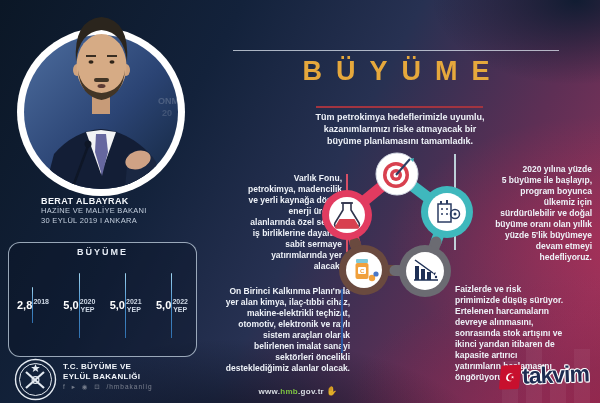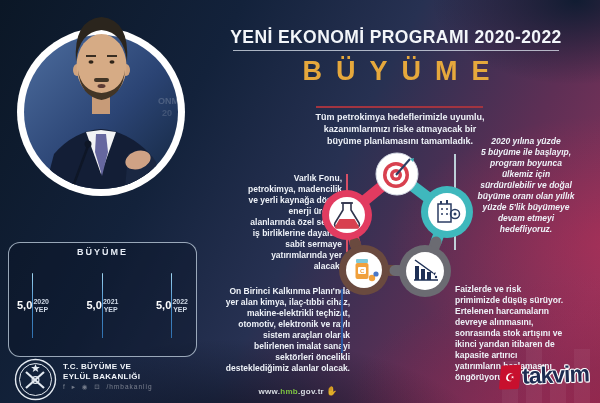--- a/index.html
+++ b/index.html
@@ -27,21 +27,21 @@
   .portrait{left:16px;top:4px;}
   .caption{left:41px;top:196px;line-height:10px;}
   .caption .name{font-size:9px;font-weight:700;letter-spacing:.4px;color:#f4f7fb;}
   .caption .role,.caption .date{font-size:7.5px;font-weight:400;color:#c3cedd;letter-spacing:.3px;}
   
   .block{font-size:8.5px;line-height:11px;font-weight:600;white-space:pre-line;color:#eef2f8;}
   .block-left1{left:200px;top:173px;width:142px;text-align:right;}
   .vline-left1{left:346px;top:174px;width:2px;height:78px;background:#d84f66;}
   .block-left2{left:207px;top:286px;width:143px;text-align:right;}
   .vline-left2{left:341px;top:289px;width:2px;height:64px;background:#2a55a0;}
-  .block-right1{left:460px;top:136px;width:132px;text-align:center;font-style:italic;}
+  .block-right1{left:460px;top:164px;width:132px;text-align:right;}
   .vline-right1{left:454px;top:154px;width:2px;height:96px;background:rgba(208,236,240,.85);}
   .block-right2{left:455px;top:284px;width:140px;text-align:left;}
   
   .chart-panel{left:8px;top:242px;width:189px;height:115px;border:1px solid rgba(200,215,230,.75);
     border-radius:12px;background:rgba(8,18,35,.35);box-sizing:border-box;}
   .chart-title{position:absolute;left:0;right:0;top:4px;text-align:center;
     font-size:9px;font-weight:700;letter-spacing:2px;color:#e6ecf5;}
   .bars{position:absolute;left:8px;right:8px;top:16px;bottom:5px;display:flex;justify-content:space-between;}
   .bar-group{display:flex;justify-content:flex-end;align-items:center;width:32px;}
   .bar-value{font-size:11px;font-weight:700;color:#fff;margin-bottom:1px;}
@@ -72,21 +72,20 @@
 
 <div class="page">
 
   <div class="abs skyline">
     <div style="height:42px"></div>
       <div style="height:66px"></div>
       <div style="height:30px"></div>
       <div style="height:54px"></div>
   </div>
 
-  <div class="abs program-title">YENİ EKONOMİ PROGRAMI 2020-2022</div>
   <div class="abs title-underline"></div>
   <div class="abs topic-title">BÜYÜME</div>
   <div class="abs red-rule"></div>
   <div class="abs intro">Tüm petrokimya hedeflerimizle uyumlu,
 kazanımlarımızı riske atmayacak bir
 büyüme planlamasını tamamladık.</div>
 
   <svg class="abs portrait" width="171" height="196" viewBox="0 0 171 196">
     <defs>
       <clipPath id="pc">
@@ -124,20 +123,25 @@
       <path d="M62,66 Q64,92 85.5,96 Q107,92 109,66 Q106,87 85.5,89 Q65,87 62,66 Z" fill="#423526"></path>
       <rect x="78" y="74" width="15" height="4" rx="2" fill="#423526"></rect>
       <ellipse cx="85.5" cy="82" rx="4" ry="2" fill="#5c3a33"></ellipse>
       <line x1="70" y1="52" x2="80" y2="52" stroke="#3a2e22" stroke-width="2"></line>
       <line x1="91" y1="52" x2="101" y2="52" stroke="#3a2e22" stroke-width="2"></line>
       <ellipse cx="75" cy="58" rx="2.5" ry="1.8" fill="#2e2318"></ellipse>
       <ellipse cx="96" cy="58" rx="2.5" ry="1.8" fill="#2e2318"></ellipse>
     </g>
   </svg>
 
+  <div class="abs caption">
+    <div class="name">BERAT ALBAYRAK</div>
+    <div class="role">HAZİNE VE MALİYE BAKANI</div>
+    <div class="date">30 EYLÜL 2019 I ANKARA</div>
+  </div>
 
   <div class="abs block block-left1">Varlık Fonu,
 petrokimya, madencilik
 ve yerli kaynağa dönük
 enerji üretimi
 alanlarında özel sektör
 iş birliklerine dayanan
 sabit sermaye
 yatırımlarında yer
 alacak.</div>
@@ -237,20 +241,25 @@
       <polyline points="97,114 115,127" stroke="#1d2f55" stroke-width="1.5" fill="none"></polyline>
       <path d="M115,127 l3,-0.5 -1.5,3 z" fill="#1d2f55"></path>
       <circle cx="118" cy="131" r="1.2" fill="#1d2f55"></circle>
     </g>
   </svg>
 
   <div class="abs chart-panel">
     <div class="chart-title">BÜYÜME</div>
     <div class="bars">
         <div class="bar-group">
+          <div class="bar-value">2,8</div>
+          <div class="bar" style="height: 36px;"></div>
+          <div class="bar-label">2018</div>
+        </div>
+        <div class="bar-group">
           <div class="bar-value">5,0</div>
           <div class="bar" style="height: 65px;"></div>
           <div class="bar-label">2020
 YEP</div>
         </div>
         <div class="bar-group">
           <div class="bar-value">5,0</div>
           <div class="bar" style="height: 65px;"></div>
           <div class="bar-label">2021
 YEP</div>

